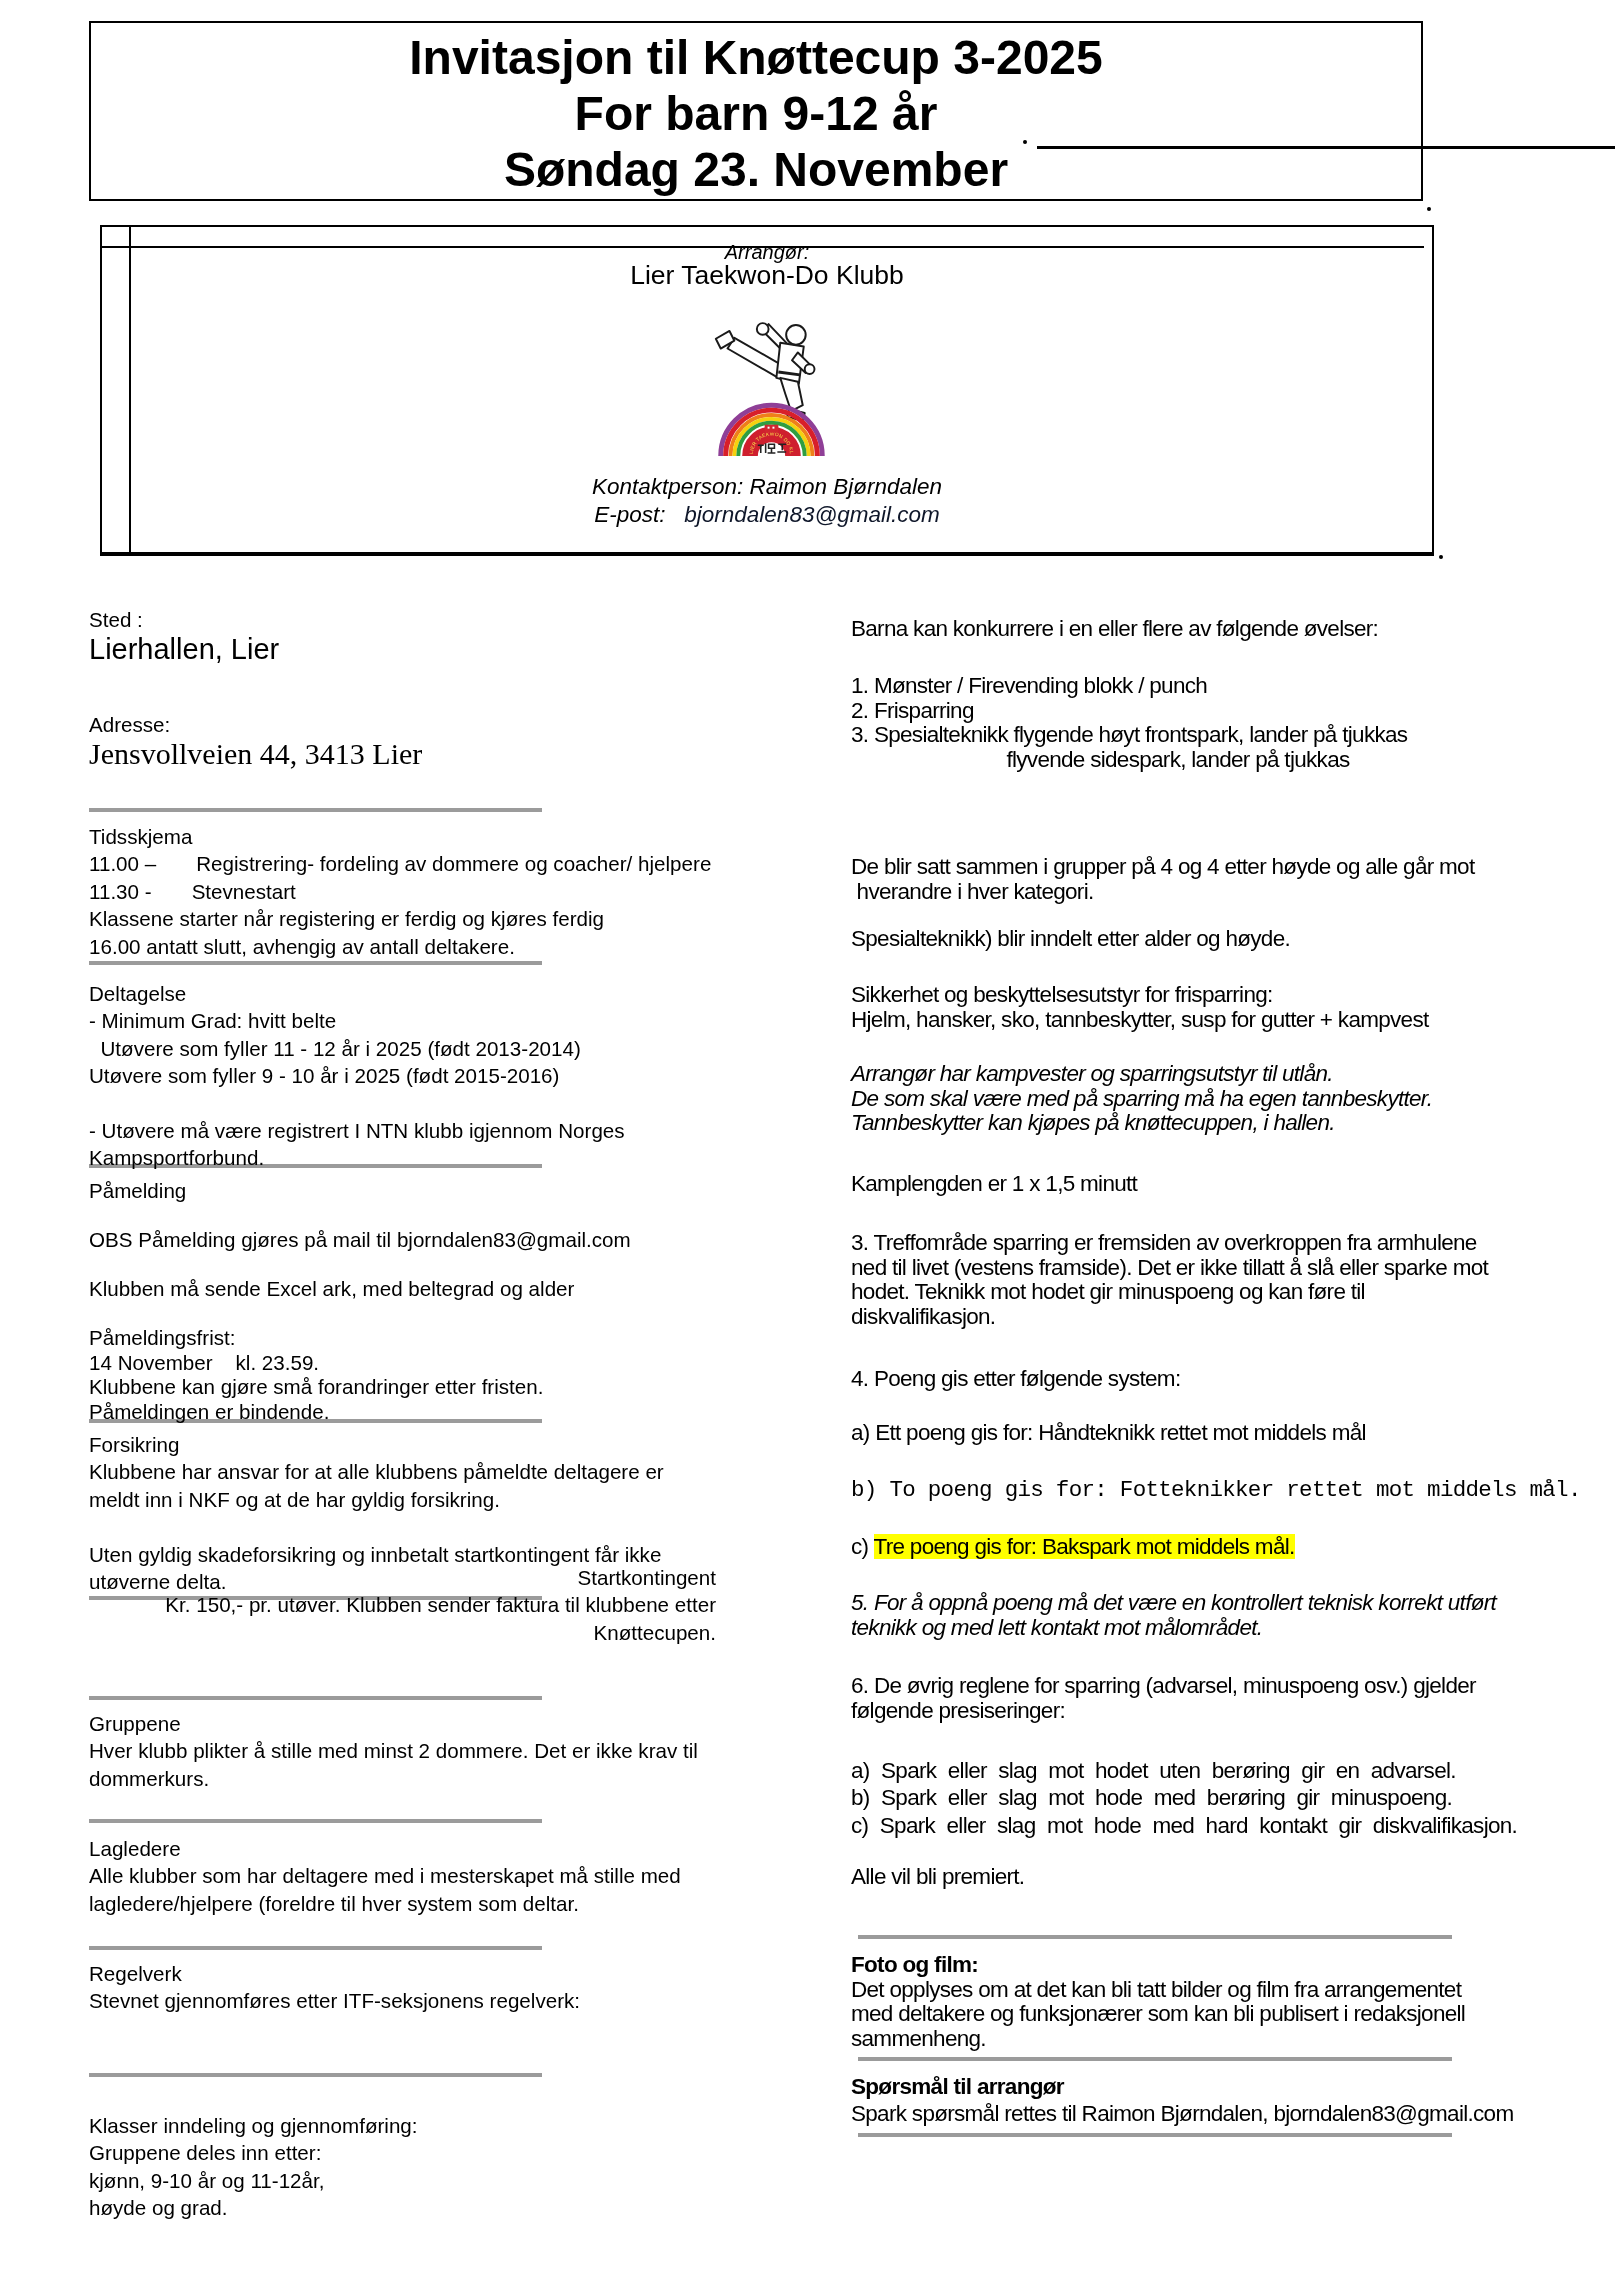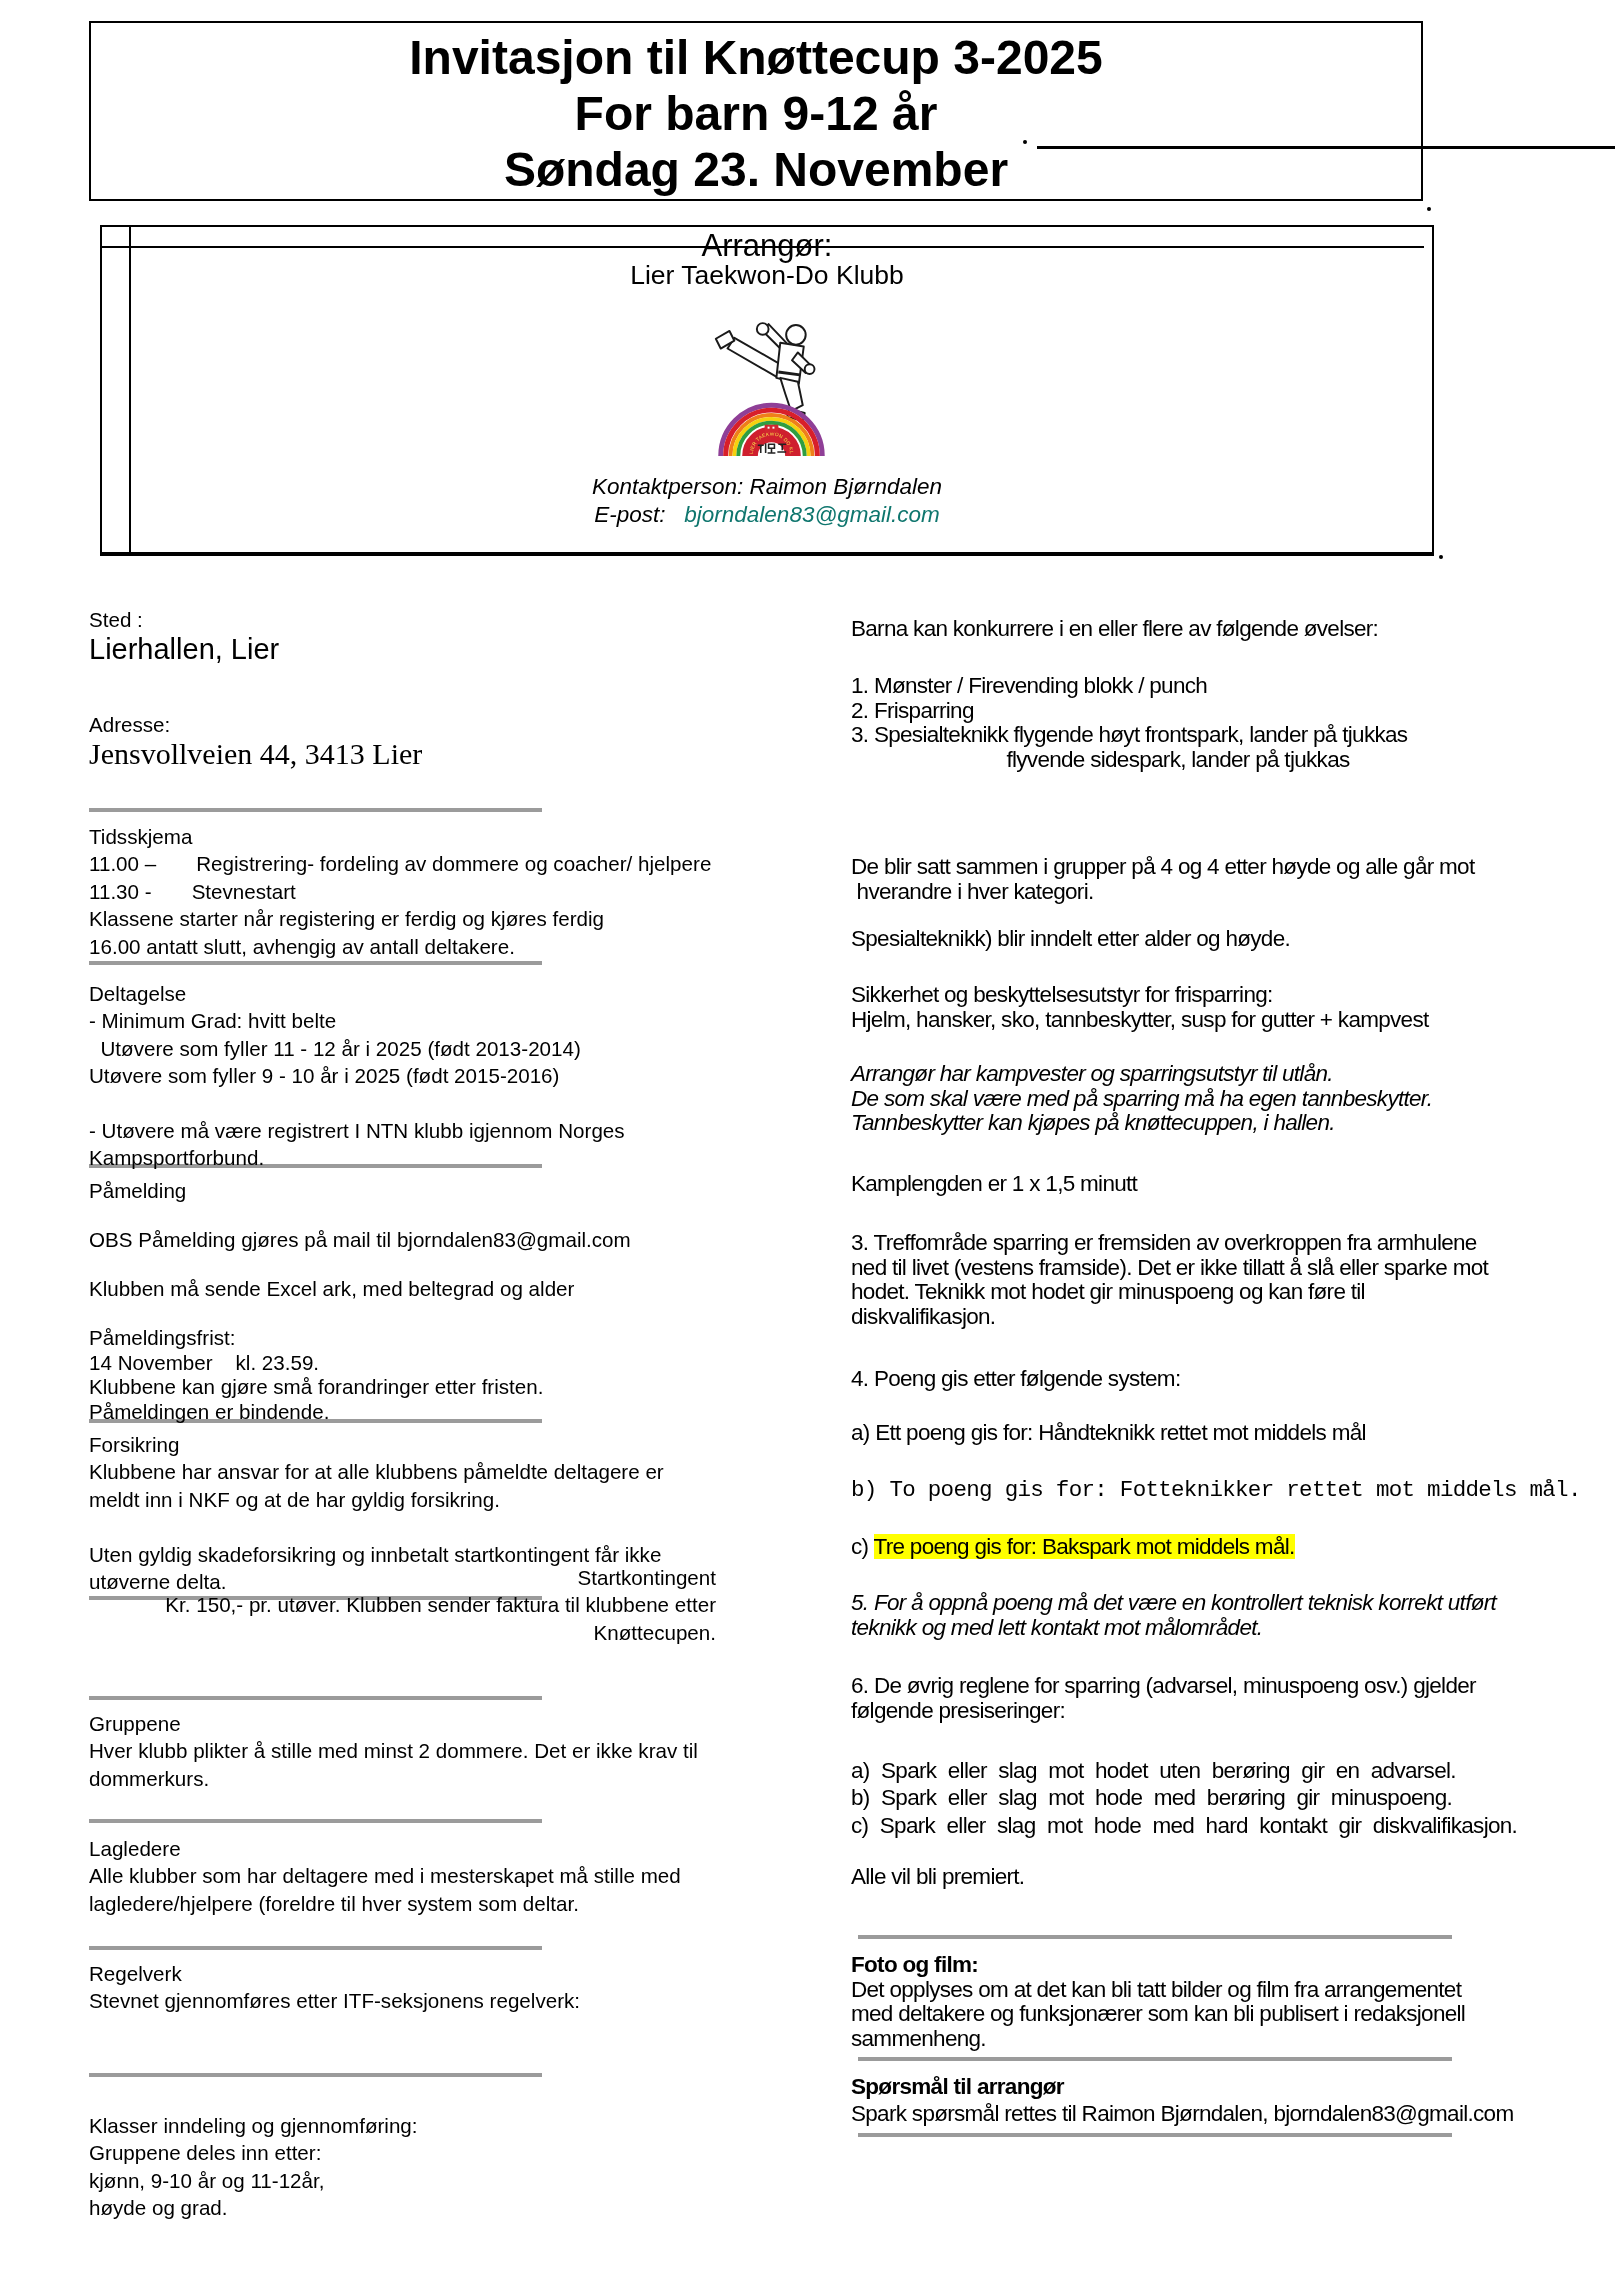--- a/index.html
+++ b/index.html
@@ -17,25 +17,25 @@
   #dot1{left:1023px;top:140px;}
   #dot2{left:1427px;top:207px;}
   #dot3{left:1439px;top:555px;}
 
   
   #arr-box{position:absolute;left:100px;top:225px;width:1334px;height:331px;
            border:2.9px solid #000;border-bottom:4.9px solid #000;}
   #arr-vline{position:absolute;left:26.5px;top:0;bottom:0;width:2.9px;background:#000;}
   #arr-hline{position:absolute;left:0;right:7.8px;top:18.6px;height:2.9px;background:#000;}
   .arr-center{position:absolute;left:0;right:0;text-align:center;}
-  #arr-label{top:1px;font-size:31px;}
+  #arr-label{top:14px;font-style:italic;font-size:20px;}
   #arr-club{top:33px;font-size:26.5px;}
   #arr-kontakt{top:247px;font-style:italic;font-size:22.5px;}
   #arr-epost{top:275px;font-style:italic;font-size:22.5px;}
-  #arr-epost .email{color:#0f766e;}
+  #arr-epost .email{color:#0f172a;}
   .logo{position:absolute;left:50%;margin-left:-59px;top:94px;width:127px;height:142px;}
 
   
   .lrule{position:absolute;left:89px;width:453px;height:3.9px;background:#9b9b9b;}
   .rrule{position:absolute;left:858px;width:594px;height:3.9px;background:#9b9b9b;}
   #lr1{top:808px;}#lr2{top:961px;}#lr3{top:1164px;}#lr4{top:1419px;}#lr5{top:1596px;}
   #lr6{top:1696px;}#lr7{top:1819px;}#lr8{top:1946px;}#lr9{top:2073px;}
   #rr1{top:1935px;}#rr2{top:2057px;}#rr3{top:2133px;}
 
   

